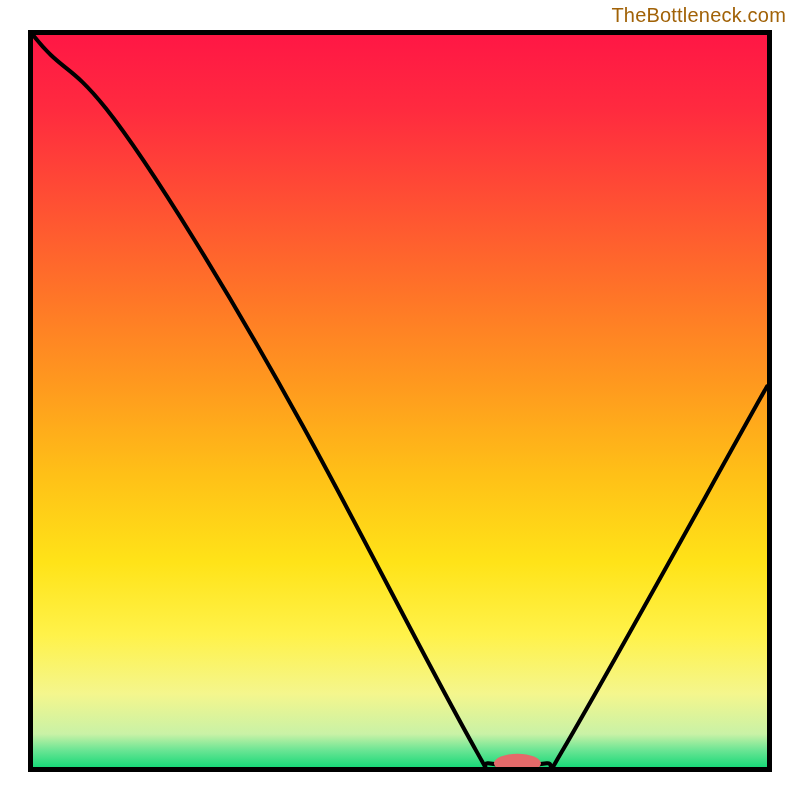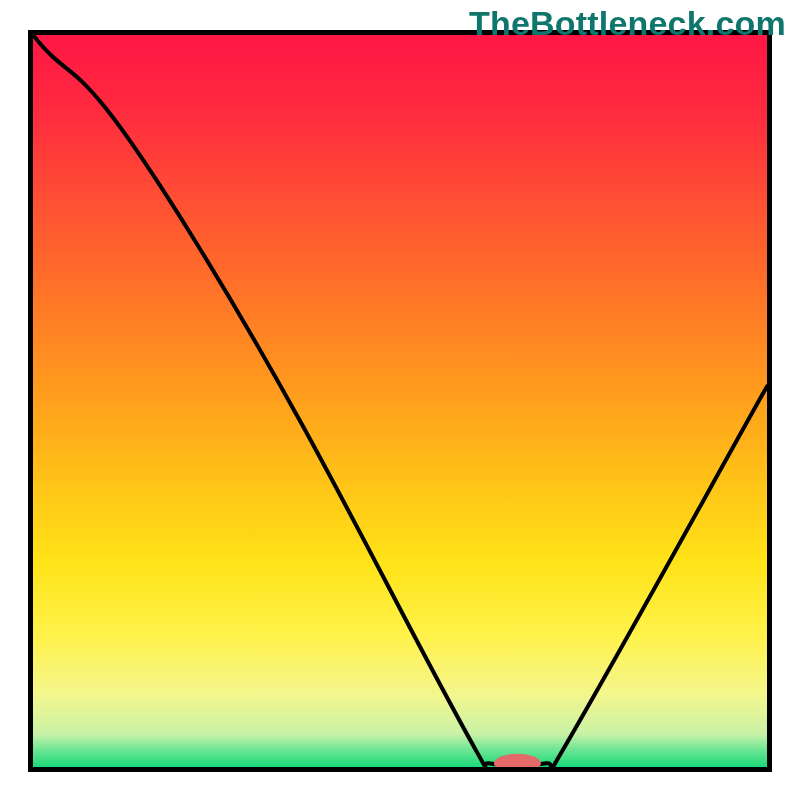--- a/index.html
+++ b/index.html
@@ -13,23 +13,23 @@
   }
   .wrap {
     position: relative;
     width: 800px;
     height: 800px;
   }
   .watermark {
     position: absolute;
     top: 4px;
     right: 14px;
-    font-size: 34px;
-    font-weight: 700;
-    color: #0f766e;
+    font-size: 20px;
+    font-weight: 400;
+    color: #a16207;
     letter-spacing: 0.2px;
     z-index: 10;
   }
   .frame {
     position: absolute;
     left: 28px;
     top: 30px;
     width: 744px;
     height: 742px;
     border: 5px solid #000;

